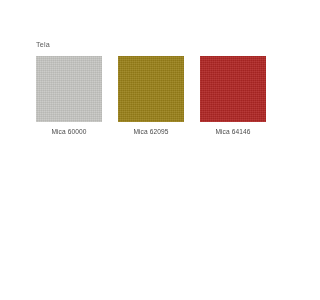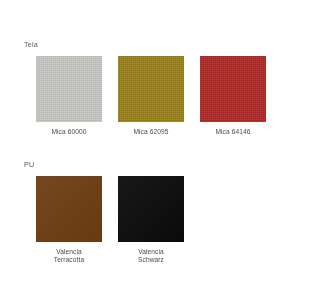--- a/index.html
+++ b/index.html
@@ -22,21 +22,21 @@
 
   .group {
     position: absolute;
     left: 0;
     width: 300px;
   }
   .group-fabric { top: 40px; }
   .group-pu     { top: 160px; }
 
   .group-title {
-    margin: 0 0 7px 24px;
+    margin: 0 0 7px 36px;
     font-size: 7.2px;
     line-height: 9px;
     color: #5a5a5a;
     letter-spacing: 0.15px;
     font-weight: 400;
   }
 
   .swatch-row {
     display: flex;
     margin-left: 36px;
@@ -105,32 +105,14 @@
       </div>
 
       <div class="swatch-cell">
         <div class="swatch-chip textured" style="background-color: rgb(176, 38, 36);"></div>
         <div class="swatch-caption">Mica 64146</div>
       </div>
 
     </div>
   </section>
 
-  <section class="group group-pu">
-    <h2 class="group-title">PU</h2>
-    <div class="swatch-row">
-
-      <div class="swatch-cell">
-        <div class="swatch-chip soft-sheen" style="background-color: rgb(110, 61, 18);"></div>
-        <div class="swatch-caption">Valencia
-Terracotta</div>
-      </div>
-
-      <div class="swatch-cell">
-        <div class="swatch-chip soft-sheen" style="background-color: rgb(11, 11, 11);"></div>
-        <div class="swatch-caption">Valencia
-Schwarz</div>
-      </div>
-
-    </div>
-  </section>
 
 </div>
 
 </body></html>

